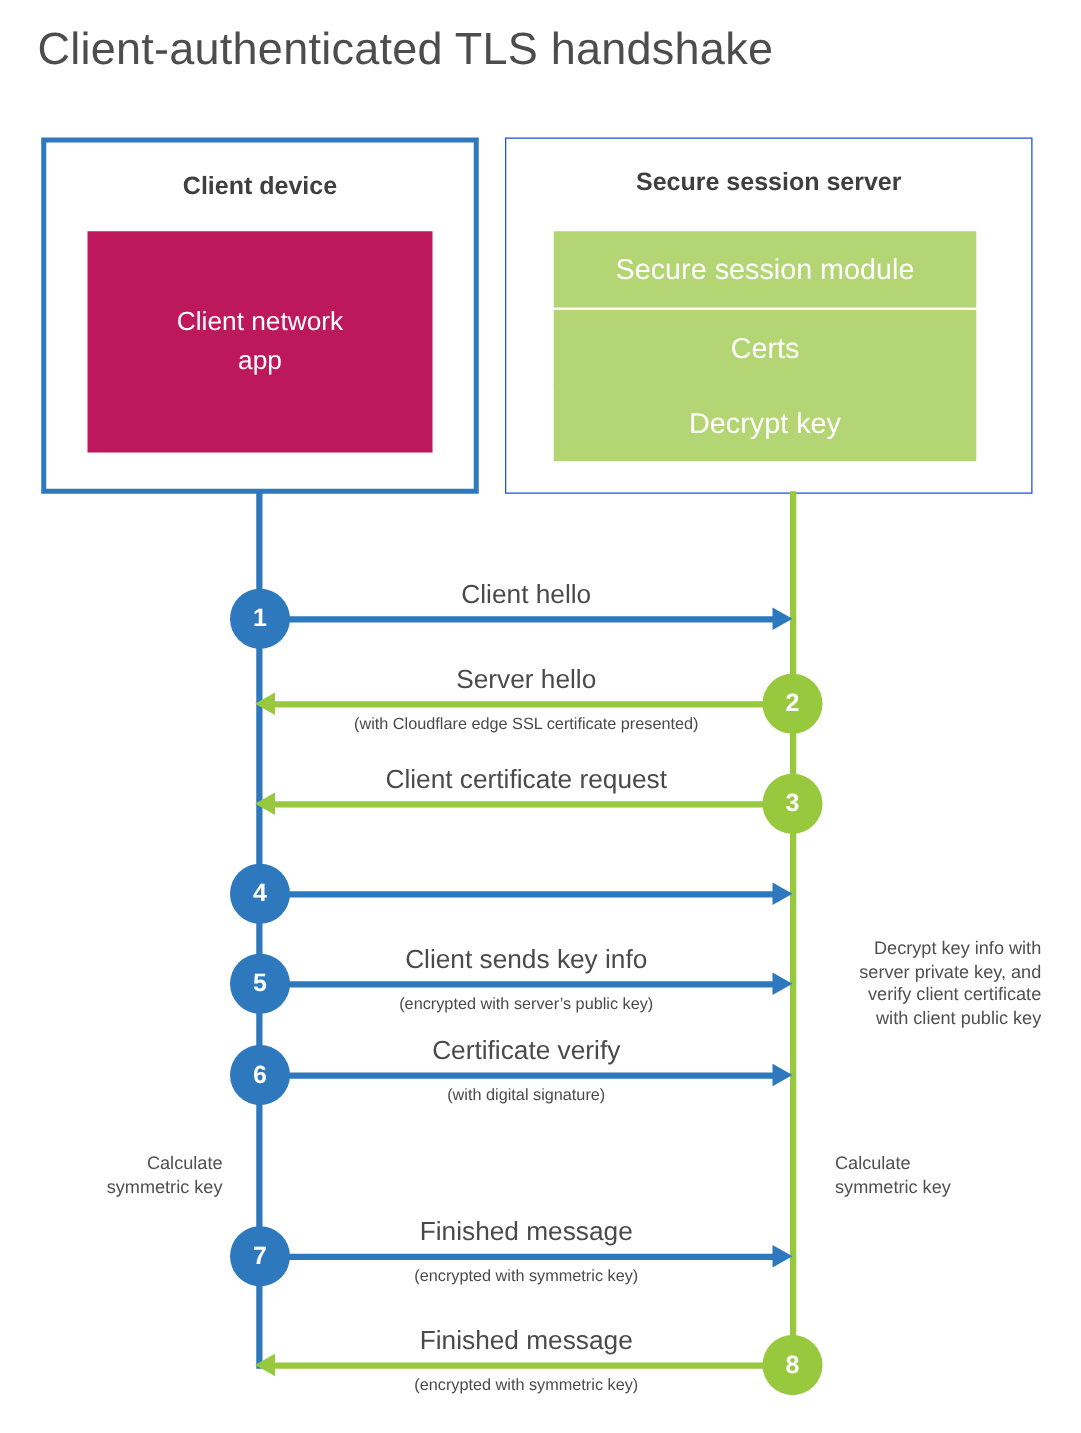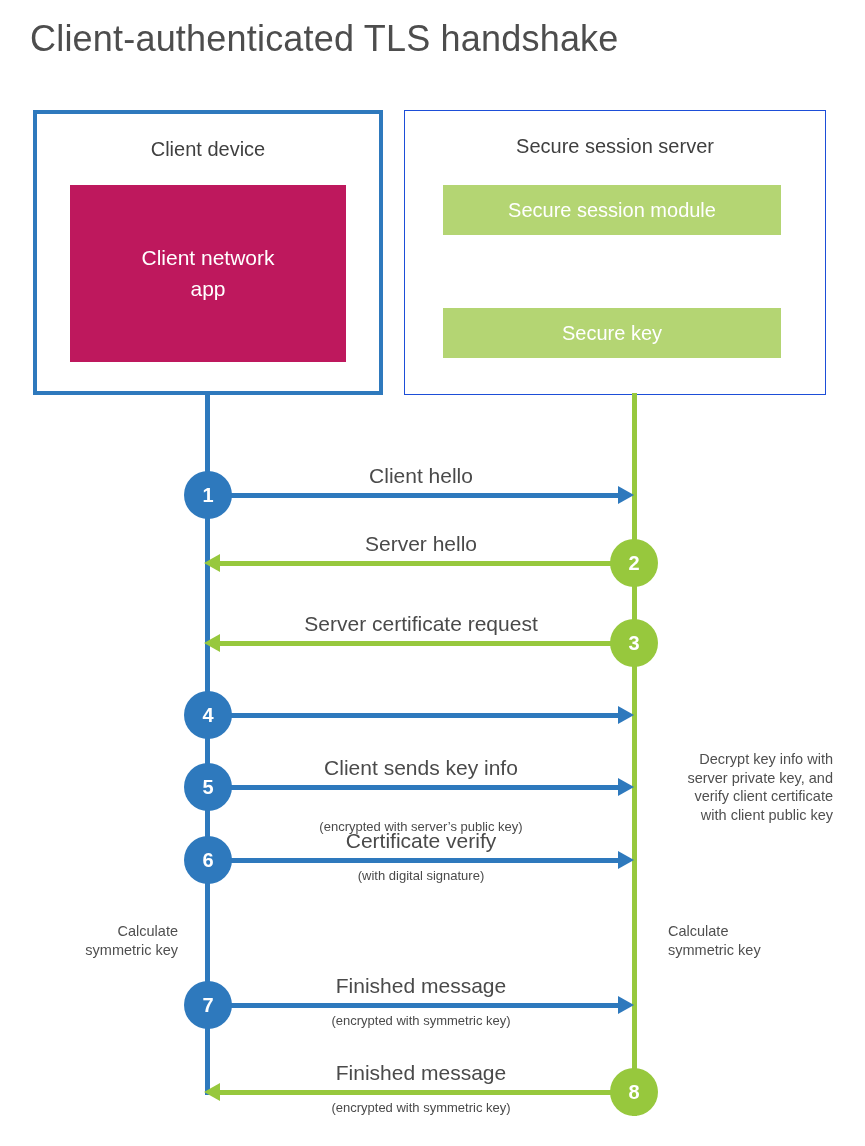--- a/index.html
+++ b/index.html
@@ -12,31 +12,31 @@
   #page-title{
     left:30px;top:18px;width:700px;font-size:36px;font-weight:300;
     color:#4d4d4d;letter-spacing:0.2px;
   }
   
   .outer-box{box-sizing:border-box;background:#ffffff;}
   #client-box{left:33px;top:110px;width:350px;height:285px;border:4px solid #2e79bd;}
   #server-box{left:404px;top:110px;width:422px;height:285px;border:1px solid #1d4ed8;}
   .box-header{
     position:absolute;left:0;top:24px;width:100%;text-align:center;
-    font-size:20px;font-weight:normal;color:#3f3f3f;
+    font-size:20px;font-weight:bold;color:#3f3f3f;
   }
   #client-app-box{
     position:absolute;left:33px;top:71px;width:276px;height:177px;background:#be185d;
     display:flex;align-items:center;justify-content:center;text-align:center;
     color:#ffffff;font-size:21px;line-height:1.45;white-space:pre-line;
   }
   .server-bar{
-    position:absolute;left:38px;width:338px;height:50px;background:#b4d573;
+    position:absolute;left:38px;width:338px;height:61px;background:#b4d573;
     display:flex;align-items:center;justify-content:center;
-    color:#ffffff;font-size:20px;
+    color:#ffffff;font-size:23px;
   }
   
   .lifeline{width:5px;}
   #client-lifeline{left:205px;top:393px;height:702px;background:#2e79bd;}
   #server-lifeline{left:632px;top:393px;height:723px;background:#97c83d;}
   
   .step-circle{
     width:48px;height:48px;border-radius:50%;
     display:flex;align-items:center;justify-content:center;
     color:#ffffff;font-size:20px;font-weight:bold;z-index:5;
@@ -73,50 +73,52 @@
 
   <div class="abs outer-box" id="client-box">
     <div class="box-header">Client device</div>
     <div id="client-app-box">Client network
 app</div>
   </div>
 
   <div class="abs outer-box" id="server-box">
     <div class="box-header">Secure session server</div>
     <div class="server-bar" style="top:74px;">Secure session module</div>
-    <div class="server-bar" style="top:197px;">Secure key</div>
+    <div class="server-bar" style="top:137px;">Certs</div>
+    <div class="server-bar" style="top:197px;">Decrypt key</div>
   </div>
 
   <div class="abs lifeline" id="client-lifeline"></div>
   <div class="abs lifeline" id="server-lifeline"></div>
 
   <div class="abs step-circle blue" style="top:471px;">1</div>
   <div class="abs arrow-line blue" style="top:492.5px;"></div>
   <div class="abs arrow-head right" style="top:486px;"></div>
   <div class="abs msg-label" style="top:464px;">Client hello</div>
 
   <div class="abs step-circle green" style="top:539px;">2</div>
   <div class="abs arrow-line green" style="top:560.5px;"></div>
   <div class="abs arrow-head left" style="top:554px;"></div>
   <div class="abs msg-label" style="top:532px;">Server hello</div>
+  <div class="abs msg-sub" style="top:571px;">(with Cloudflare edge SSL certificate presented)</div>
 
   <div class="abs step-circle green" style="top:619px;">3</div>
   <div class="abs arrow-line green" style="top:640.5px;"></div>
   <div class="abs arrow-head left" style="top:634px;"></div>
-  <div class="abs msg-label" style="top:612px;">Server certificate request</div>
+  <div class="abs msg-label" style="top:612px;">Client certificate request</div>
 
   <div class="abs step-circle blue" style="top:691px;">4</div>
   <div class="abs arrow-line blue" style="top:712.5px;"></div>
   <div class="abs arrow-head right" style="top:706px;"></div>
 
   <div class="abs step-circle blue" style="top:763px;">5</div>
   <div class="abs arrow-line blue" style="top:784.5px;"></div>
   <div class="abs arrow-head right" style="top:778px;"></div>
   <div class="abs msg-label" style="top:756px;">Client sends key info</div>
-  <div class="abs msg-sub" style="top:795px;margin-top:24px;">(encrypted with server’s public key)</div>
+  <div class="abs msg-sub" style="top:795px;">(encrypted with server’s public key)</div>
 
   <div class="abs step-circle blue" style="top:836px;">6</div>
   <div class="abs arrow-line blue" style="top:857.5px;"></div>
   <div class="abs arrow-head right" style="top:851px;"></div>
   <div class="abs msg-label" style="top:829px;">Certificate verify</div>
   <div class="abs msg-sub" style="top:868px;">(with digital signature)</div>
 
   <div class="abs side-note" id="decrypt-note">Decrypt key info with
 server private key, and
 verify client certificate

